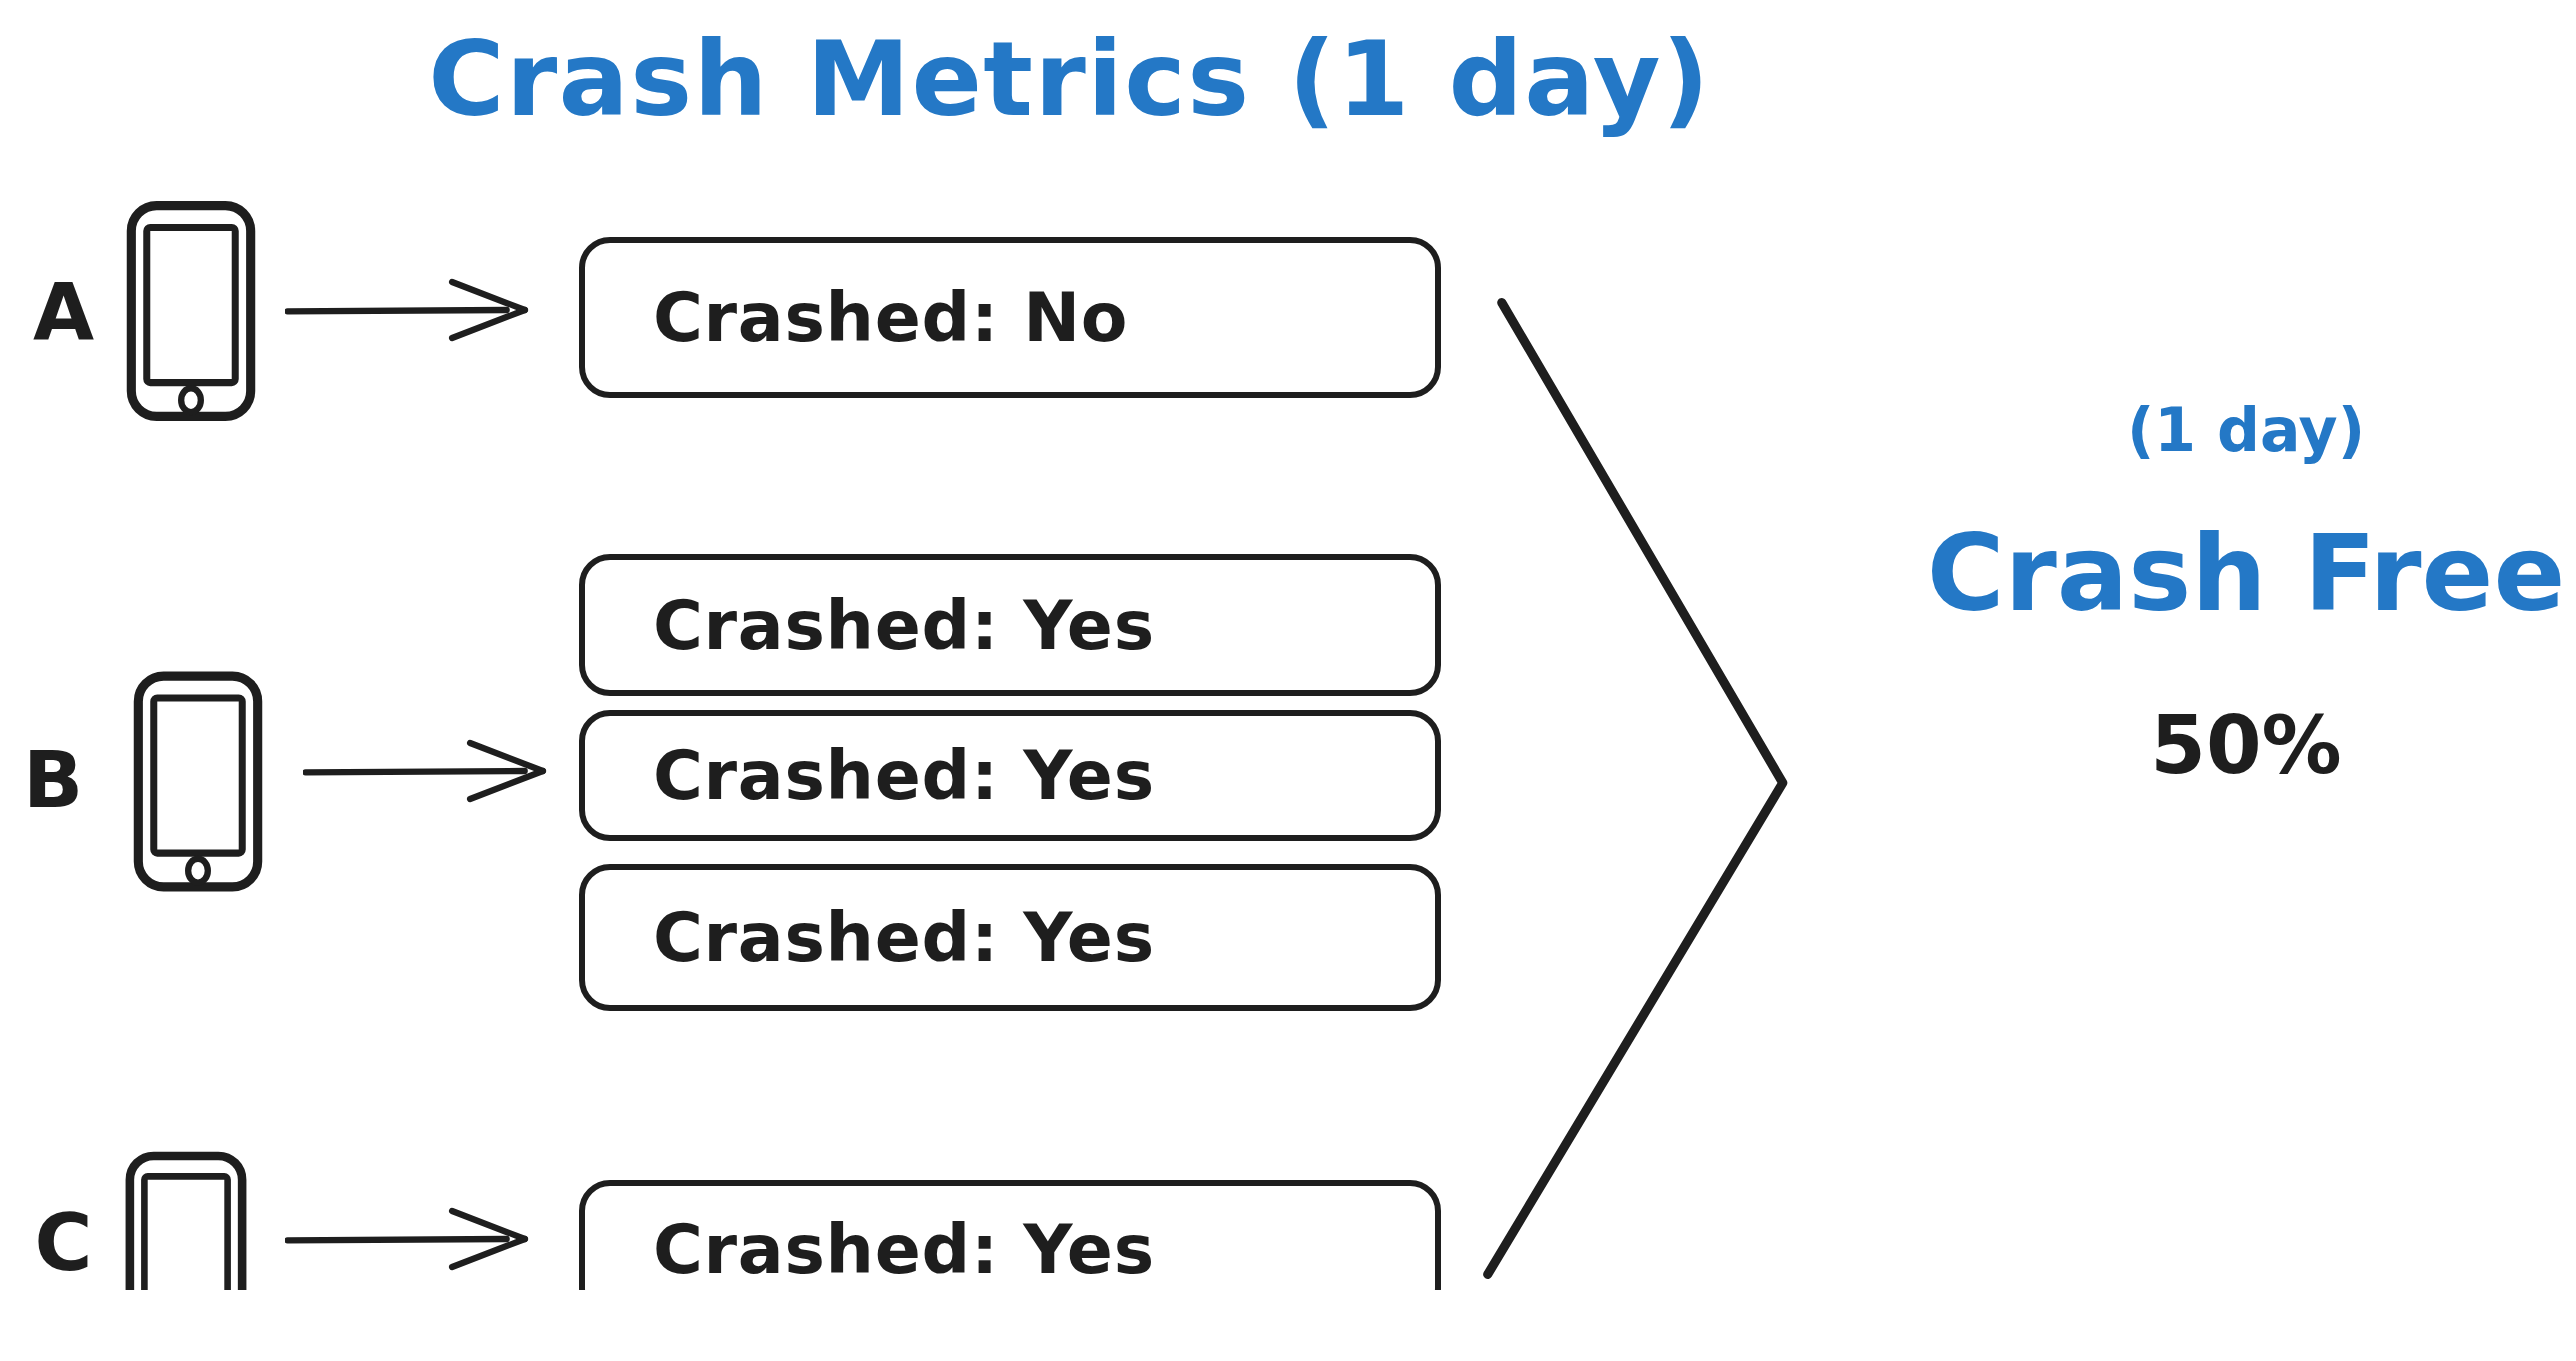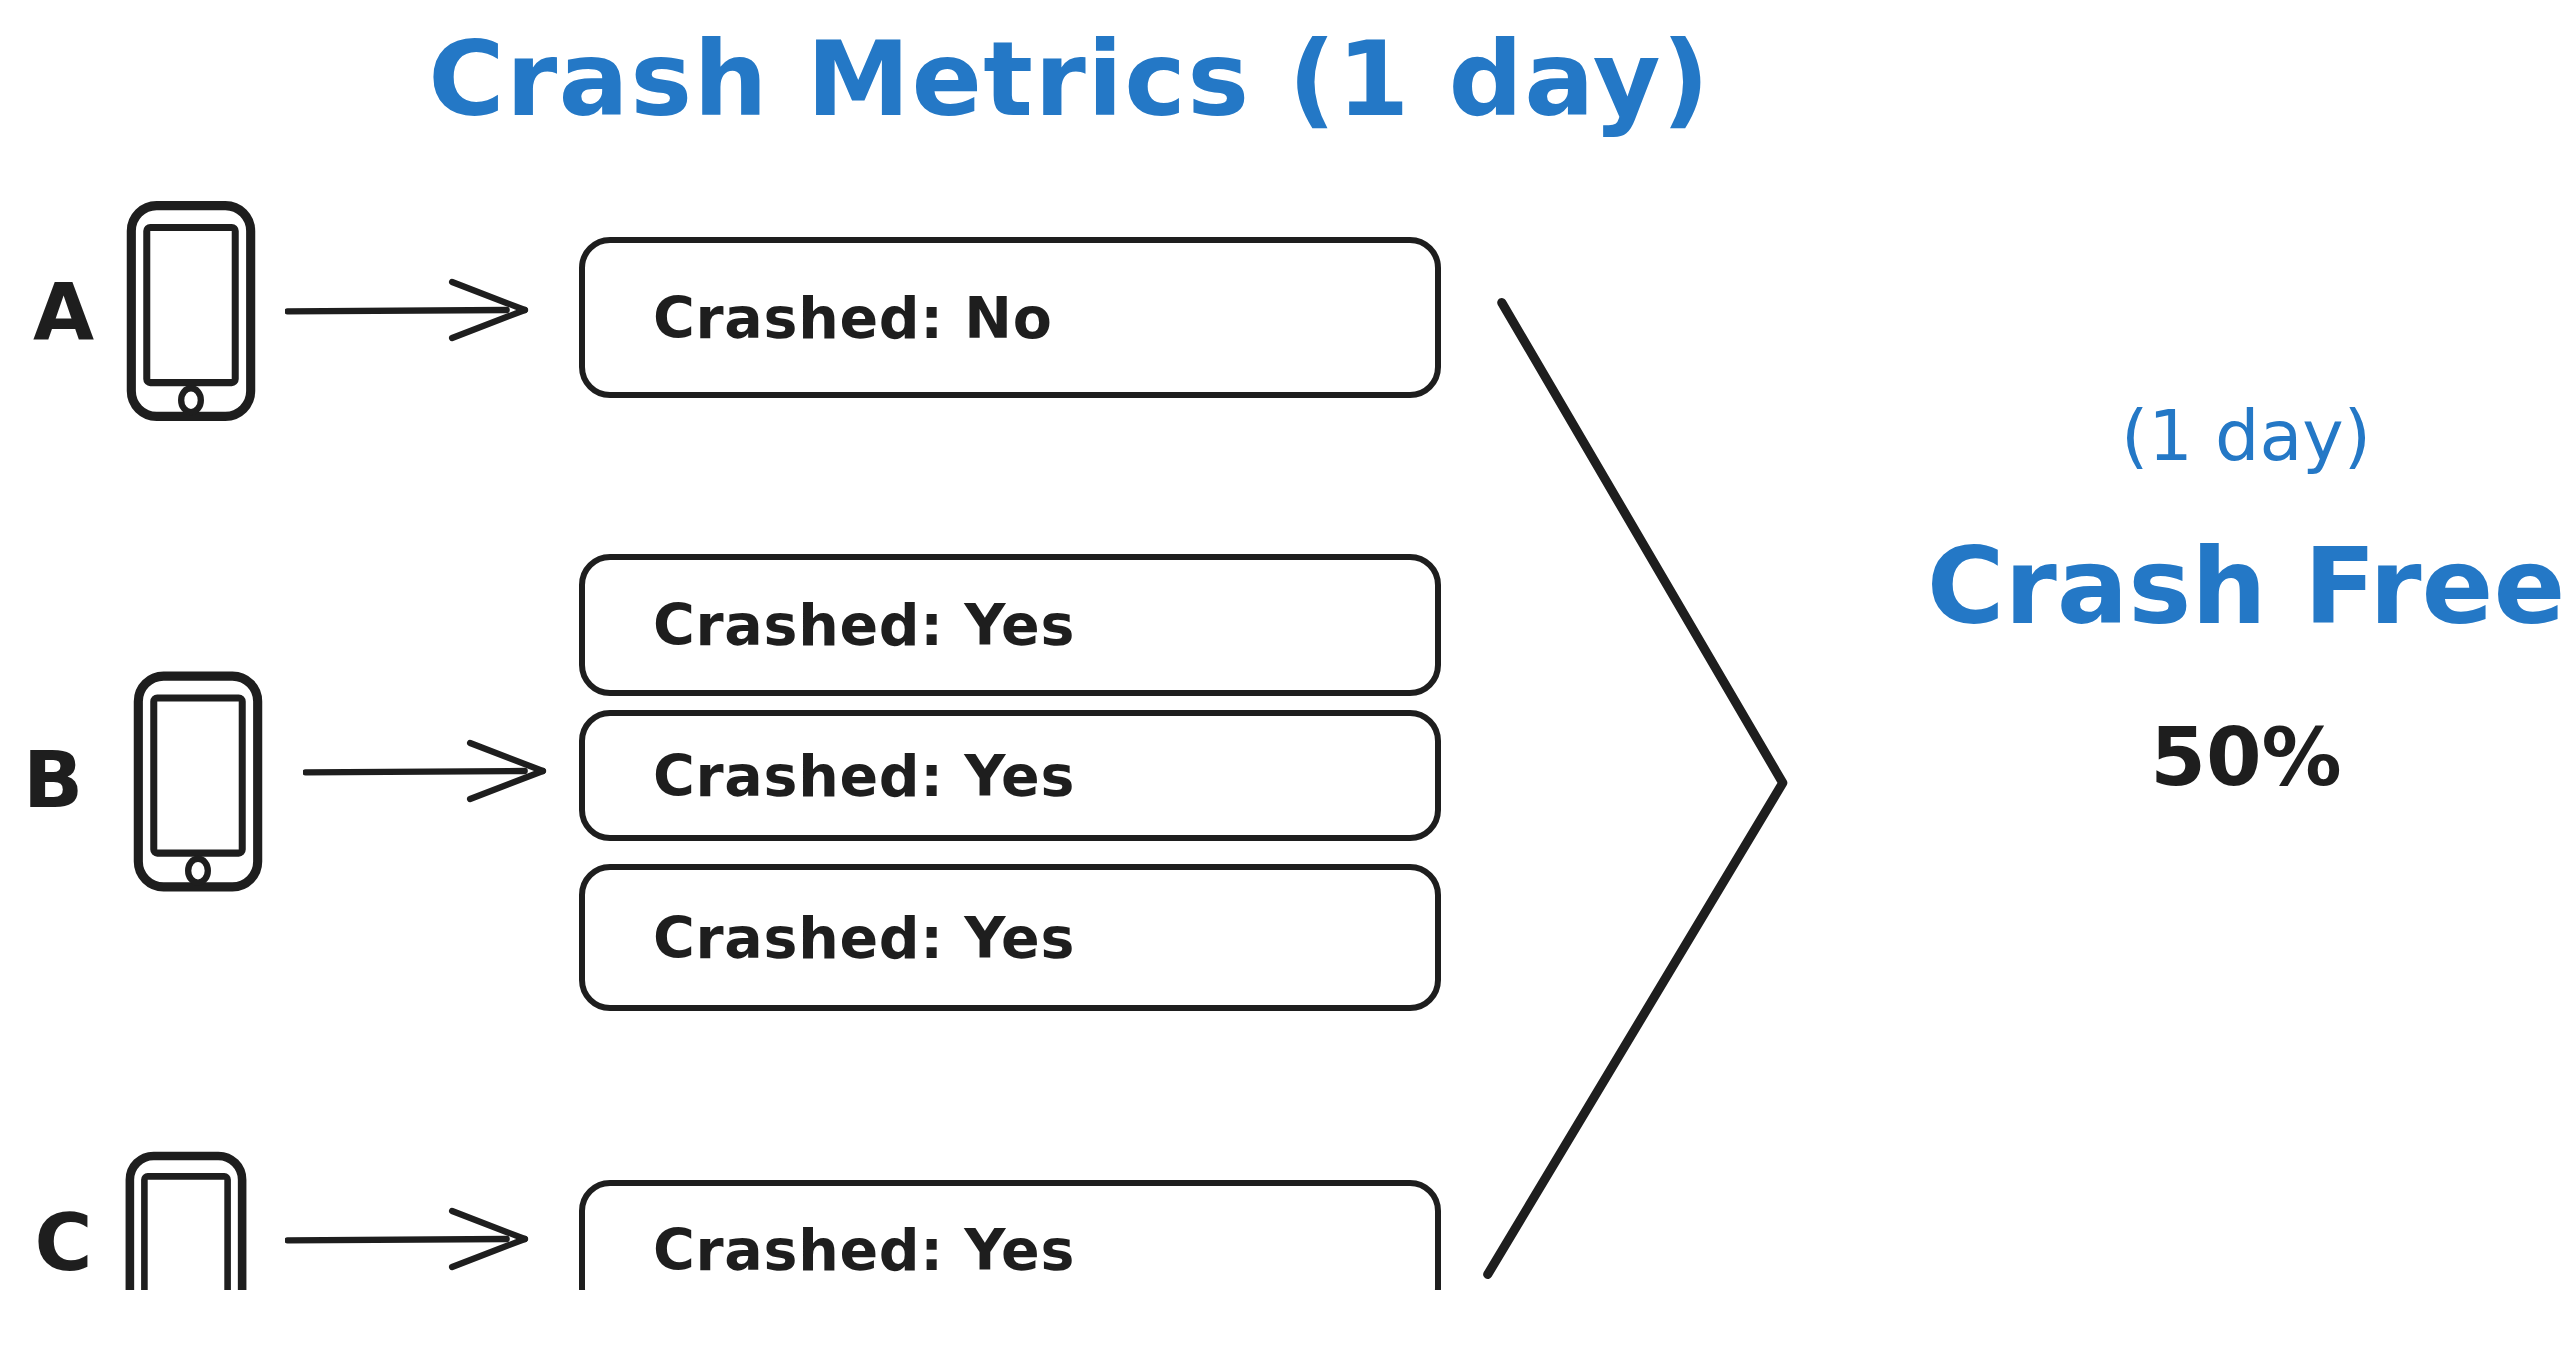--- a/index.html
+++ b/index.html
@@ -42,36 +42,36 @@
     width: 862px;
     border: 6.3px solid #1e1e1e;
     border-radius: 31px;
     background: #ffffff;
     box-sizing: border-box;
     display: flex;
     align-items: center;
   }
   .event-box .event-text {
     padding-left: 68px;
-    font-size: 57px;
+    font-size: 68px;
     font-weight: bold;
     color: #1e1e1e;
     letter-spacing: 0.7px;
     white-space: nowrap;
   }
 
   .result-column {
     left: 1915px;
     top: 393px;
     width: 662px;
     text-align: center;
   }
   .result-line1 {
-    font-size: 70px;
-    font-weight: normal;
+    font-size: 60px;
+    font-weight: bold;
     line-height: 1.25;
     white-space: nowrap;
   }
   .result-line2 {
     margin-top: 40px;
     font-size: 106px;
     font-weight: bold;
     line-height: 1.25;
     white-space: nowrap;
   }

